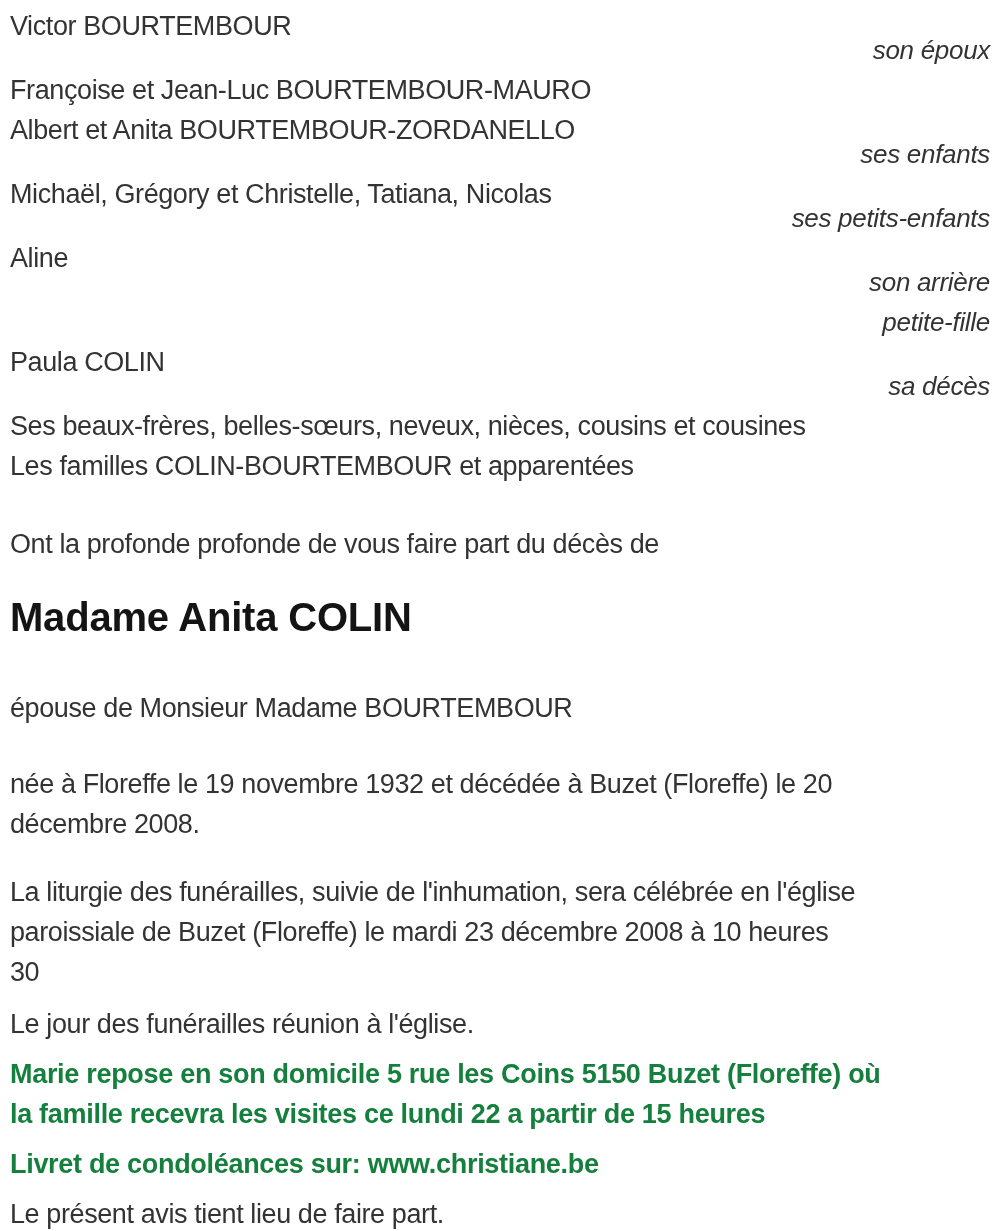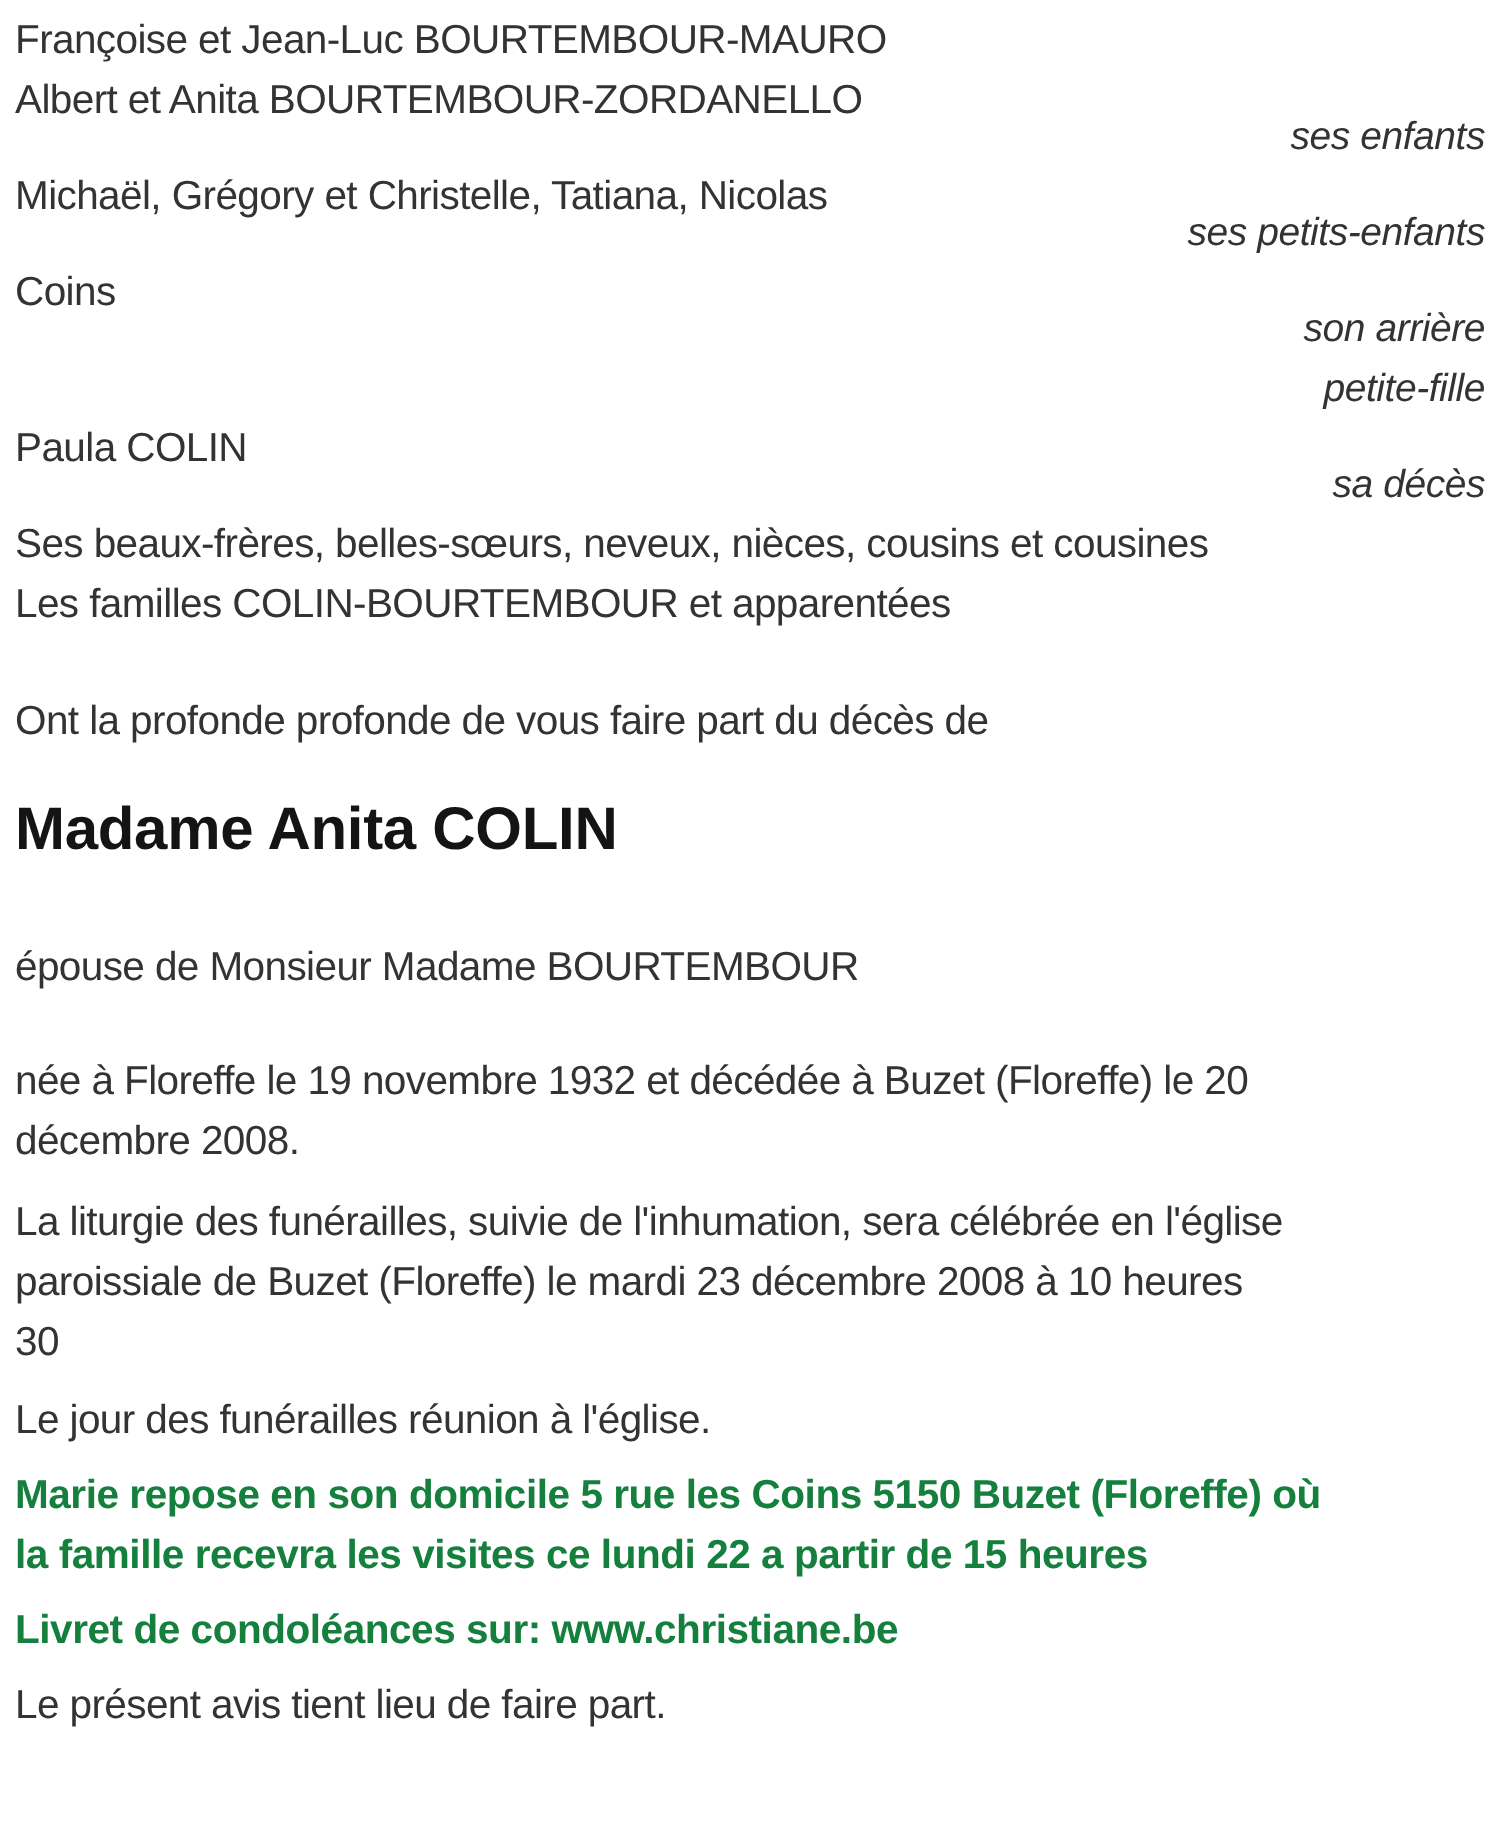--- a/index.html
+++ b/index.html
@@ -47,50 +47,54 @@
     font-size: 40px;
     line-height: 54px;
     font-weight: bold;
     letter-spacing: -0.2px;
     color: #141414;
     margin: 26px 0 0 0;
     white-space: pre;
   }
   .spouse       { margin-top: 44px; }
   .birth-death  { margin-top: 36px; }
-  .funeral      { margin-top: 14px; }
+  .funeral      { margin-top: 28px; }
   .gathering    { margin-top: 12px; }
   .strong {
     font-weight: bold;
     color: #15803d;
     letter-spacing: -0.3px;
   }
   .visitation   { margin-top: 10px; }
   .condolences  { margin-top: 10px; }
   .notice       { margin-top: 10px; }
 </style>
 </head>
 <body>
 
 <div class="doc">
 
+  <div>
+    <p class="name">Victor BOURTEMBOUR</p>
+    <p class="relation">son époux</p>
+  </div>
 
   <div>
     <p class="name">Françoise et Jean-Luc BOURTEMBOUR-MAURO
 Albert et Anita BOURTEMBOUR-ZORDANELLO</p>
     <p class="relation">ses enfants</p>
   </div>
 
   <div>
     <p class="name">Michaël, Grégory et Christelle, Tatiana, Nicolas</p>
     <p class="relation">ses petits-enfants</p>
   </div>
 
   <div>
-    <p class="name">Coins</p>
+    <p class="name">Aline</p>
     <p class="relation">son arrière
 petite-fille</p>
   </div>
 
   <div>
     <p class="name">Paula COLIN</p>
     <p class="relation">sa décès</p>
   </div>
 
   <div>

